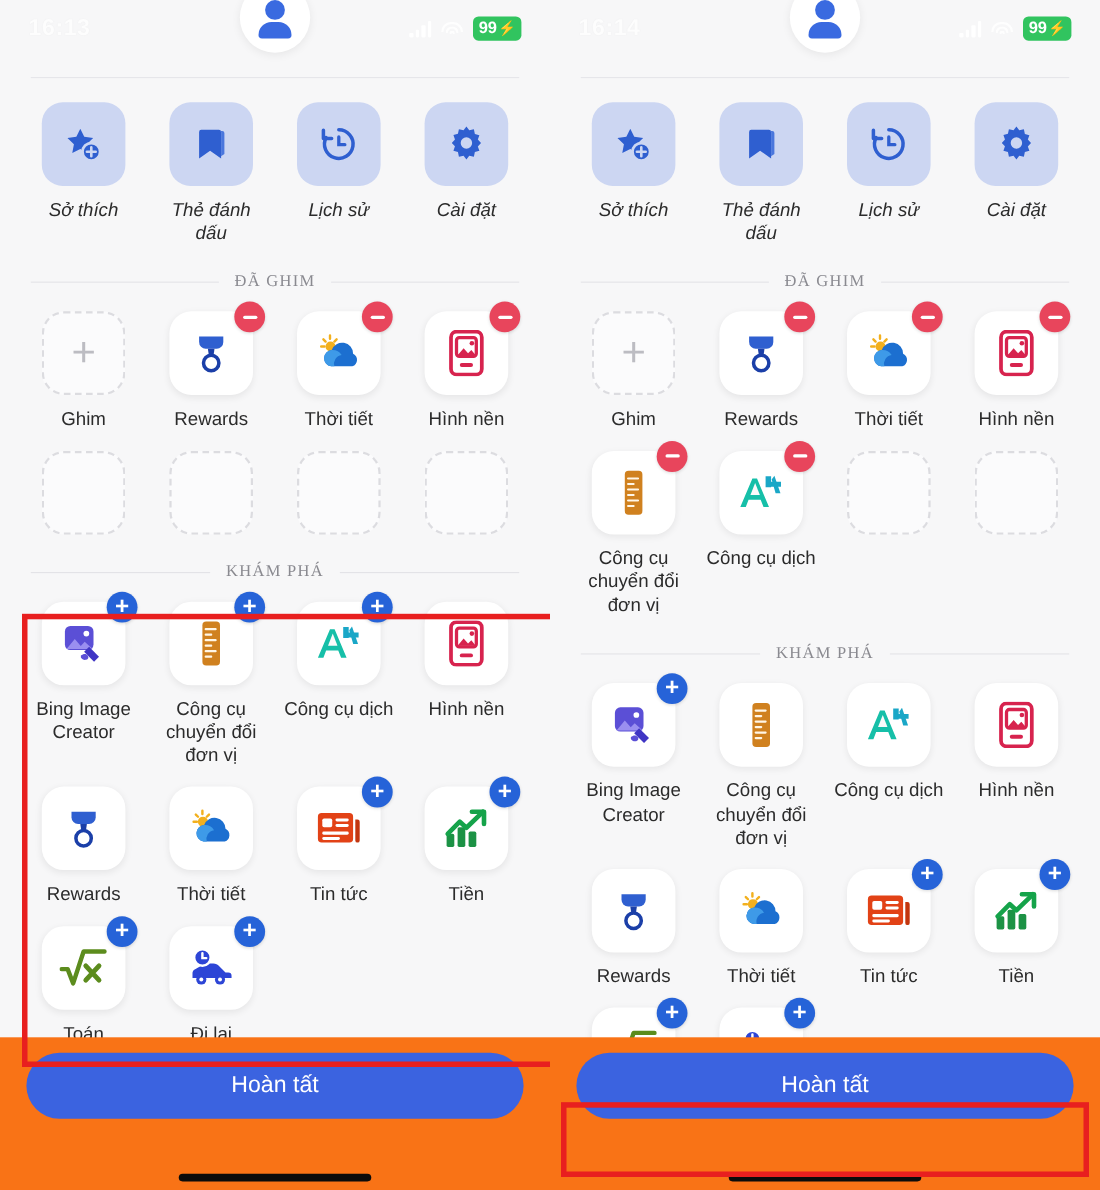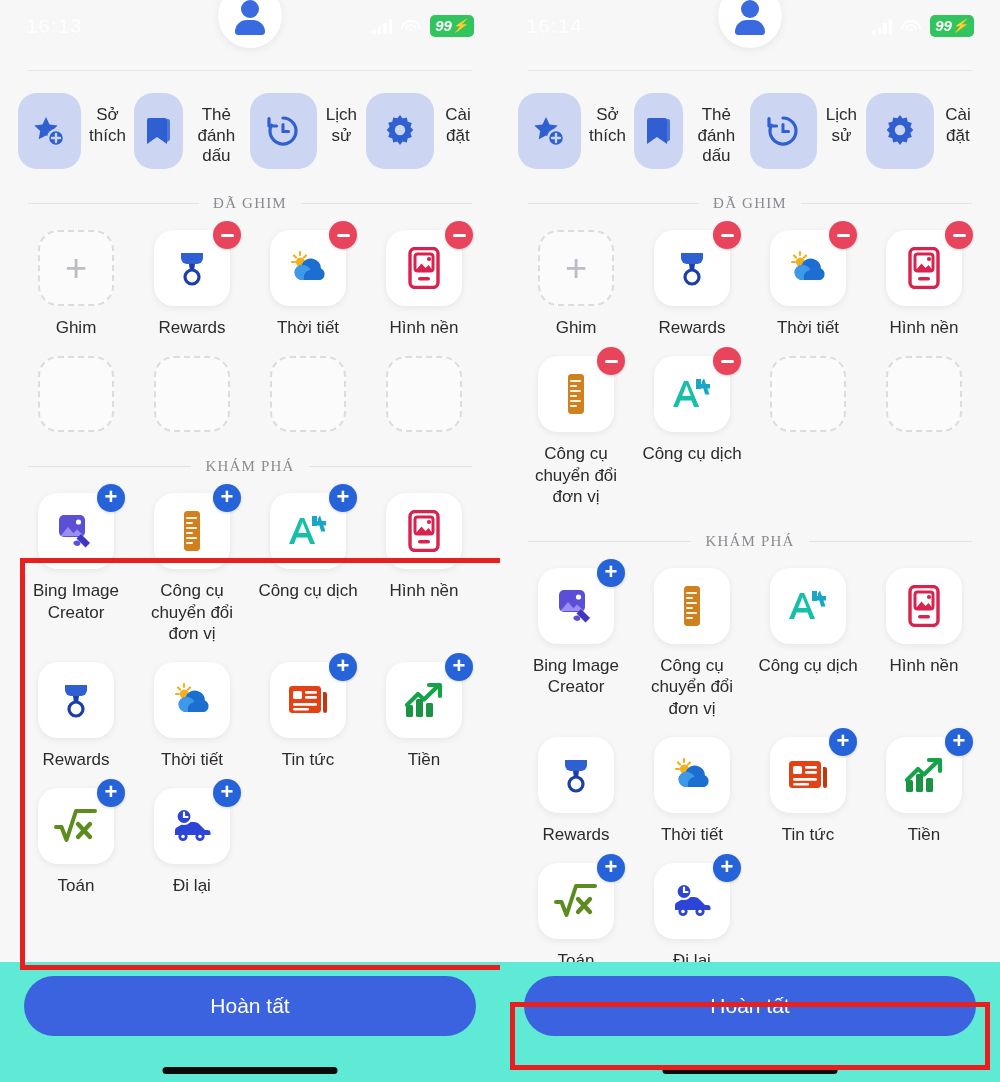--- a/index.html
+++ b/index.html
@@ -39,21 +39,21 @@
   .wifi { position: relative; width: 20px; height: 15px; }
   .wifi span { position:absolute; left:50%; transform:translateX(-50%); border-radius: 40px 40px 0 0;
                border:2.4px solid #ffffff; border-bottom:none; opacity:.95;}
   .wifi span:nth-child(1){width:20px;height:9px;top:1px}
   .wifi span:nth-child(2){width:12px;height:6px;top:5px}
   .wifi span:nth-child(3){width:5px;height:3px;top:9px;border-radius:40px 40px 0 0}
   .batt {
     background: #31c45f; color:#fff; border-radius:5px;
     font-size: 15px; font-weight: bold; line-height: 1;
     padding: 3px 5px 3.5px 5px; display:flex; align-items:center; gap:1px;
-    min-width: 40px; justify-content:center;font-style:italic;
+    min-width: 40px; justify-content:center;
   }
   .batt .bolt { font-size: 13px; }
 
   
   .avatar {
     position: absolute; top: -16px; left: 50%; transform: translateX(-50%);
     width: 64px; height: 64px; border-radius: 50%;
     background: #ffffff;
     box-shadow: 0 2px 9px rgba(0,0,0,0.07);
     display: flex; align-items: center; justify-content: center;
@@ -62,21 +62,21 @@
   .avatar .head { position:absolute; top:16px; width:18px; height:18px; border-radius:50%; background:#3a6ae0; }
   .avatar .body { position:absolute; top:36px; width:30px; height:15px; border-radius: 15px 15px 4px 4px; background:#3a6ae0; }
 
   .topdivider { height:1px; background:#e6e6ea; margin: 18px 28px 0 28px; }
 
   
   .quick {
     display: grid; grid-template-columns: repeat(4,1fr);
     padding: 22px 18px 0 18px;
   }
-  .quick-item { display:flex; flex-direction:row; align-items:flex-start; }
+  .quick-item { display:flex; flex-direction:column; align-items:center;font-style:italic; }
   .qtile {
     width: 76px; height: 76px; border-radius: 19px;
     background: #ccd6f2;
     display:flex; align-items:center; justify-content:center;
   }
   .qlabel {
     margin-top: 12px; font-size: 17px; color:#2b2b2b; text-align:center;
     line-height: 1.22; max-width: 104px;
   }
 
@@ -115,21 +115,21 @@
   .badge.rem { background:#e8455c; }
   .badge .glyph { display:block; margin-top:-2px; }
   .badge.rem .glyph { width:13px; height:3px; background:#fff; border-radius:2px; margin-top:0; }
   .clabel {
     margin-top: 11px; font-size: 17px; color:#2b2b2b; text-align:center;
     line-height: 1.25; max-width: 108px;
   }
   .plus-glyph { font-size: 38px; color:#bcbcc2; font-weight: 300; line-height: 0.6; }
 
   
-  .done-area { position:absolute; left:0; right:0; bottom:0; height: 120px; background:#5eead4; }
+  .done-area { position:absolute; left:0; right:0; bottom:0; height: 139px; background:#f97316; }
   .done-btn {
     position:absolute; left: 24px; right: 24px; top: 14px; height: 60px;
     background:#3b63e0; border-radius: 34px;
     display:flex; align-items:center; justify-content:center;
     color:#fff; font-size: 21px;
   }
   .homebar {
     position:absolute; bottom: 8px; left:50%; transform:translateX(-50%);
     width: 175px; height: 7px; border-radius: 5px; background:#0b0b0b;
   }

